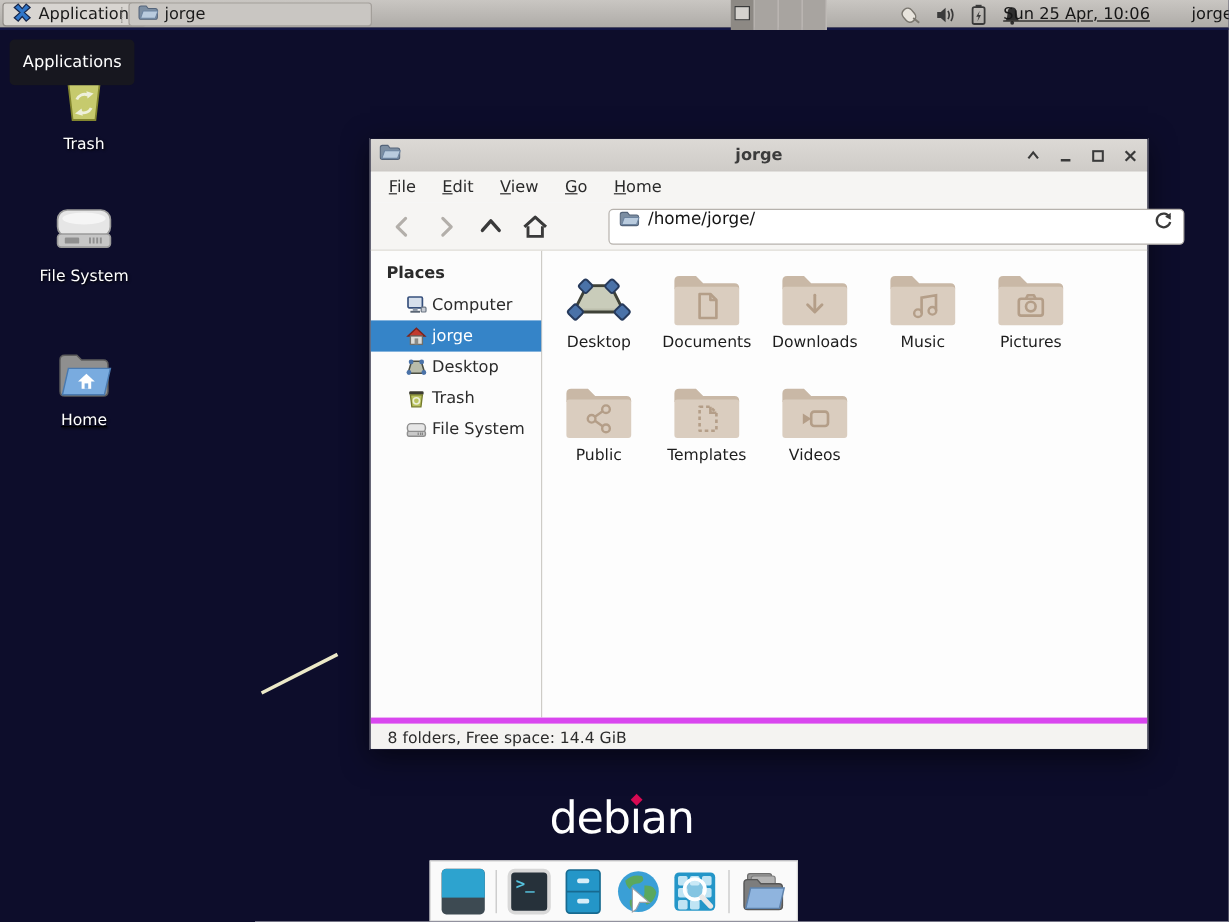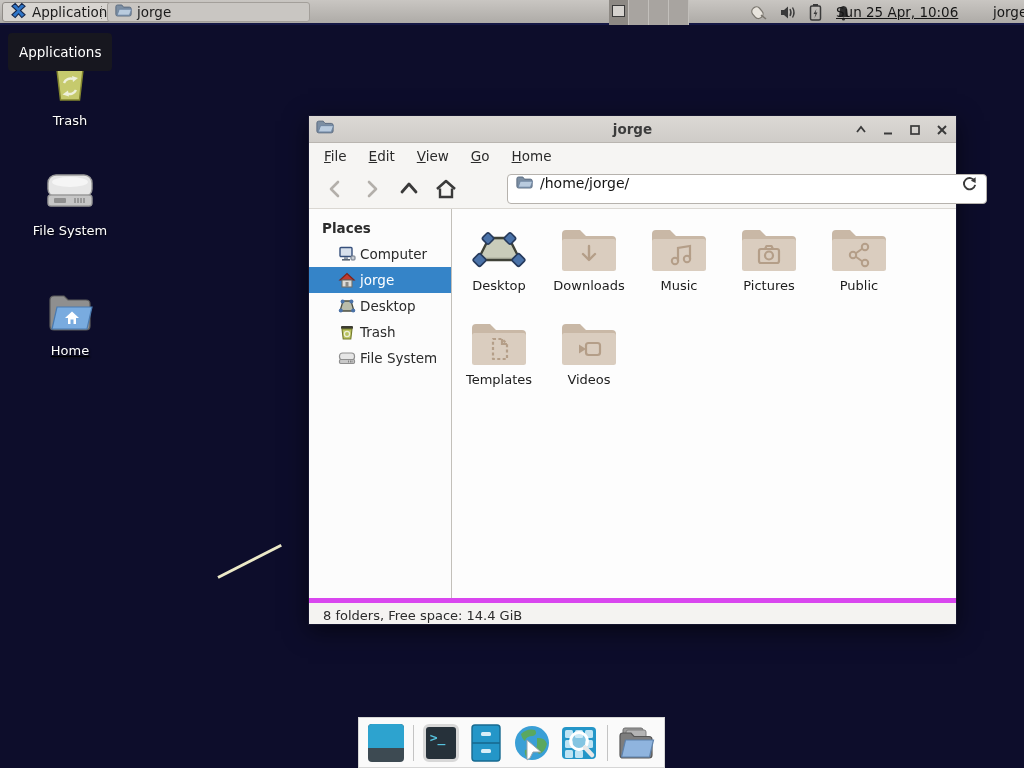--- a/index.html
+++ b/index.html
@@ -213,20 +213,23 @@
         <polygon points="20,28 27,21.5 34,28" fill="#fff"></polygon>
         <rect x="23" y="27" width="8" height="7" fill="#fff"></rect>
         <rect x="25.5" y="29.5" width="3" height="4.5" fill="#79abdf"></rect>
       </svg>
     </span>
     <span class="lbl">Home</span>
   </div>
 
   <div id="artifact-line"></div>
 
+  <div id="debian-logo">
+    <span>deb</span><span class="iwrap"><span class="diamond"></span><span>ı</span></span><span>an</span>
+  </div>
 
   <div id="win">
 
     <div id="titlebar">
       <span id="title-icon">
         <svg width="18" height="16" viewBox="0 0 20 17">
             <path d="M1 4 Q1 2 3 2 L8 2 L10 4.5 L17 4.5 Q19 4.5 19 6.5 L19 13 Q19 15 17 15 L3 15 Q1 15 1 13 Z" fill="#7c8ea2" stroke="#54647a" stroke-width="1"></path>
             <path d="M2.5 14 L5 7 L19.5 7 L17 14 Z" fill="#b9cbde" stroke="#6d84a0" stroke-width="1"></path>
           </svg>
       </span>
@@ -380,20 +383,33 @@
               <polygon points="21,15 39,15 48,32 12,32" fill="#c9ccba"></polygon>
               <rect x="14.5" y="9" width="9" height="9" rx="2" fill="#4a72a8" stroke="#263a5c" stroke-width="1.6" transform="rotate(45 19 13.5)"></rect>
               <rect x="36.5" y="9" width="9" height="9" rx="2" fill="#4a72a8" stroke="#263a5c" stroke-width="1.6" transform="rotate(45 41 13.5)"></rect>
               <rect x="5.5" y="30" width="10" height="10" rx="2" fill="#4a72a8" stroke="#263a5c" stroke-width="1.6" transform="rotate(45 10.5 35)"></rect>
               <rect x="44.5" y="30" width="10" height="10" rx="2" fill="#4a72a8" stroke="#263a5c" stroke-width="1.6" transform="rotate(45 49.5 35)"></rect>
             </svg>
           </span>
           <span class="flbl">Desktop</span>
         </div>
 
+        <div class="file-cell">
+          <span class="fi">
+            <svg width="60" height="50" viewBox="0 0 60 50">
+              <path d="M3 16 L3 9 Q3 5 7 5 L21 5 L27 11 L53 11 Q57 11 57 15 L57 16 Z" fill="#c9b8a6"></path>
+              <rect x="3" y="14" width="54" height="32" rx="2.5" fill="#dacdbf"></rect>
+              <g fill="none" stroke="#b49e88" stroke-width="2.2" stroke-linejoin="round">
+                  <path d="M24 20 L33 20 L38 25 L38 40 L24 40 Z"></path>
+                  <path d="M33 20 L33 25 L38 25"></path>
+                </g>
+            </svg>
+          </span>
+          <span class="flbl">Documents</span>
+        </div>
 
         <div class="file-cell">
           <span class="fi">
             <svg width="60" height="50" viewBox="0 0 60 50">
               <path d="M3 16 L3 9 Q3 5 7 5 L21 5 L27 11 L53 11 Q57 11 57 15 L57 16 Z" fill="#c9b8a6"></path>
               <rect x="3" y="14" width="54" height="32" rx="2.5" fill="#dacdbf"></rect>
               <g fill="none" stroke="#b49e88" stroke-width="2.4" stroke-linecap="round" stroke-linejoin="round">
                   <line x1="30" y1="21" x2="30" y2="34"></line>
                   <polyline points="24,29 30,35 36,29"></polyline>
                 </g>

